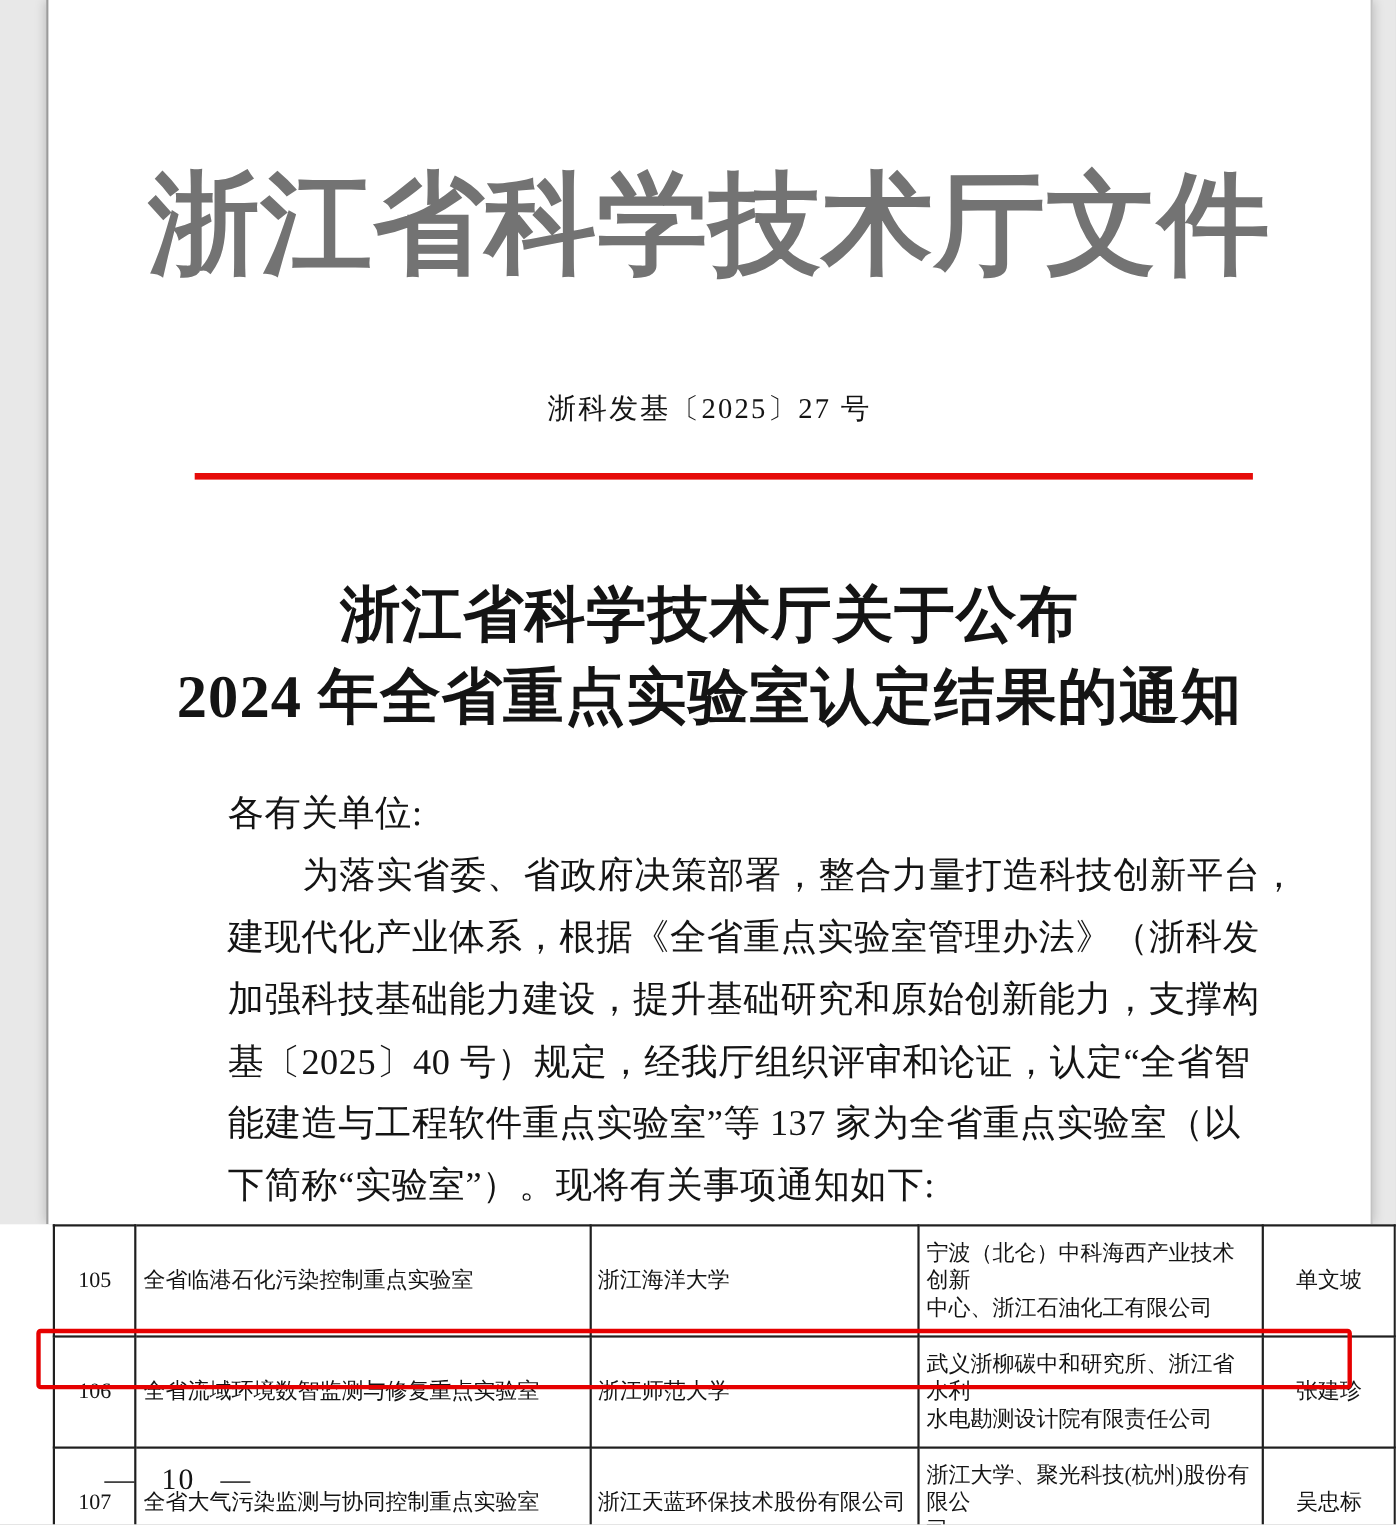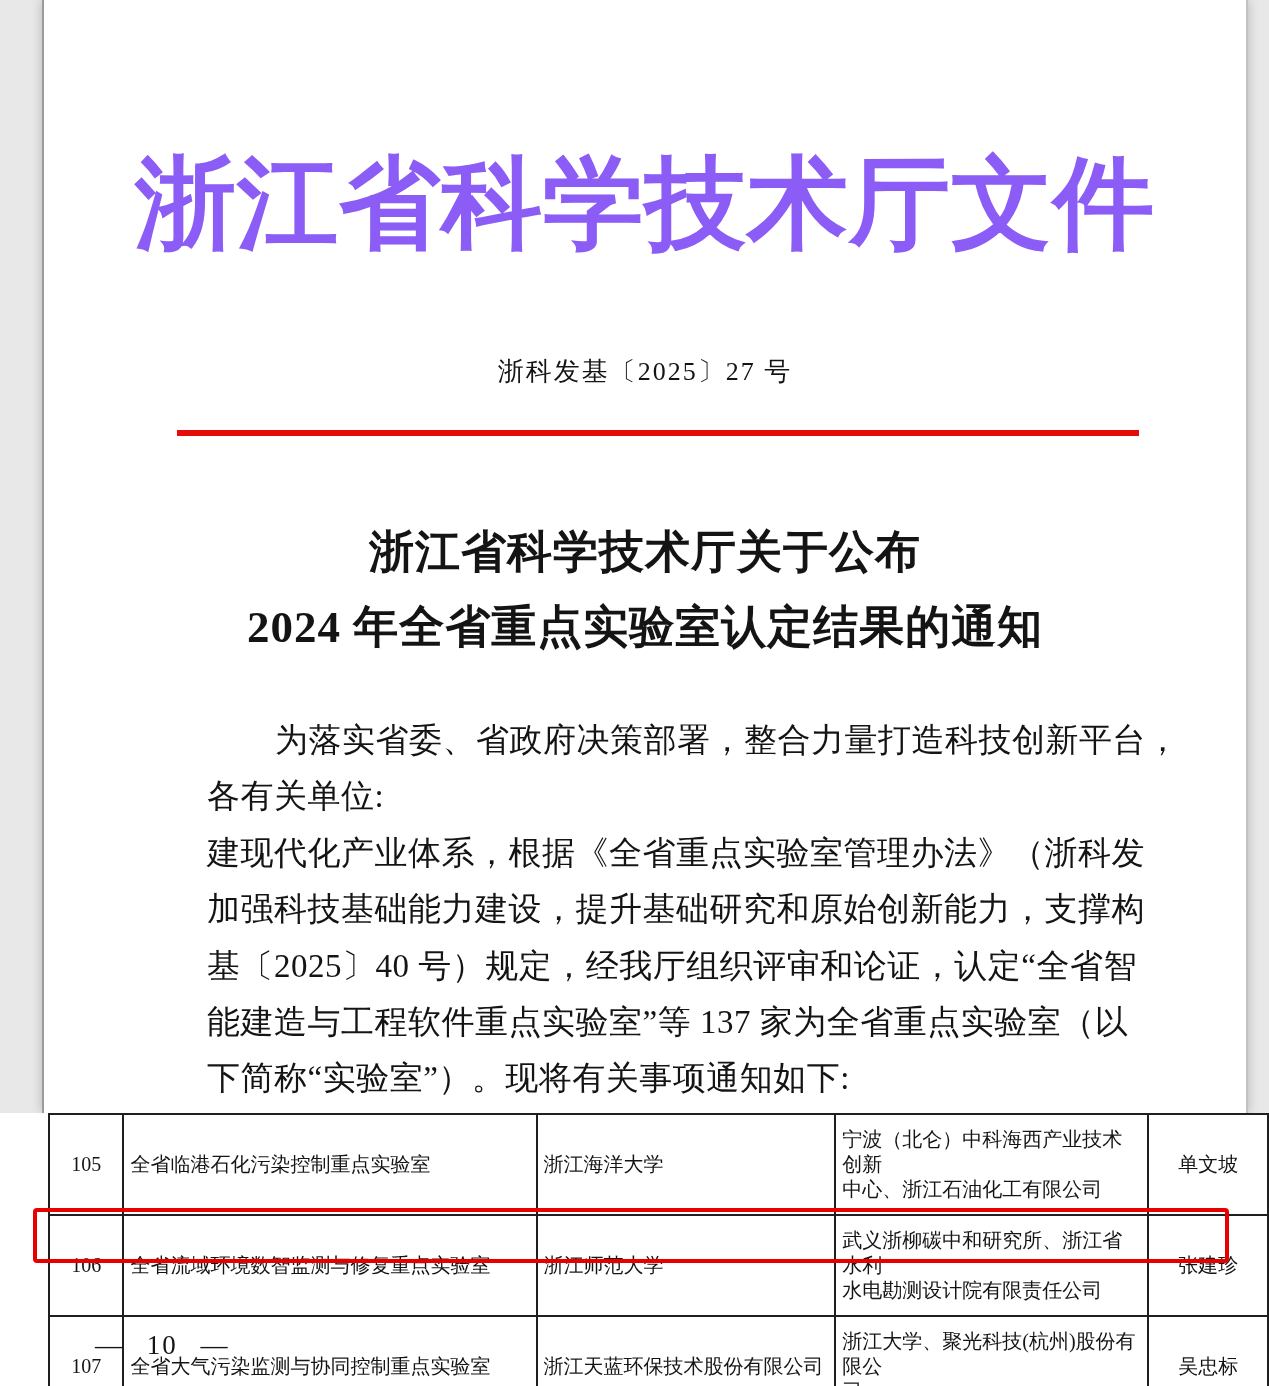--- a/index.html
+++ b/index.html
@@ -13,33 +13,33 @@
   .page{
     position:absolute;left:42px;top:0;width:1206px;height:1113px;
     background:#ffffff;
     border-left:2px solid #9b9b9b;border-right:2px solid #c2c2c2;
     box-shadow:0 0 10px rgba(0,0,0,.22);
     box-sizing:border-box;
   }
   .letterhead-title{
     position:absolute;left:0;top:146px;width:100%;
     text-align:center;font-size:101px;line-height:1.15;
-    font-weight:900;color:#8b5cf6;letter-spacing:1px;white-space:nowrap;
+    font-weight:900;color:#737373;letter-spacing:1px;white-space:nowrap;
   }
   .doc-number{
     position:absolute;left:0;top:354px;width:100%;
     text-align:center;font-size:26px;letter-spacing:2px;white-space:nowrap;
   }
   .red-rule{
     position:absolute;left:133px;top:430px;width:962px;height:6px;
     background:#e60c0a;
   }
   .notice-title-1,.notice-title-2{
     position:absolute;left:0;width:100%;text-align:center;
-    font-size:45px;font-weight:800;white-space:nowrap;letter-spacing:1px;
+    font-size:55px;font-weight:800;white-space:nowrap;letter-spacing:1px;
   }
   .notice-title-1{top:522px;}
   .notice-title-2{top:597px;}
   .body-block{
     position:absolute;left:163px;top:712px;width:945px;
     font-size:33px;line-height:56.4px;letter-spacing:.5px;
   }
   .body-block .line{white-space:nowrap;}
   .body-block .indent{text-indent:68px;}
   
@@ -82,22 +82,22 @@
 
     <div class="doc-number">浙科发基〔2025〕27 号</div>
 
     <div class="red-rule"></div>
 
     <div class="notice-title-1">浙江省科学技术厅关于公布</div>
 
     <div class="notice-title-2">2024 年全省重点实验室认定结果的通知</div>
 
     <div class="body-block">
+      <div class="line">各有关单位:</div>
       <div class="line indent">为落实省委、省政府决策部署，整合力量打造科技创新平台，</div>
-      <div class="line">各有关单位:</div>
       <div class="line">建现代化产业体系，根据《全省重点实验室管理办法》（浙科发</div>
       <div class="line">加强科技基础能力建设，提升基础研究和原始创新能力，支撑构</div>
       <div class="line">基〔2025〕40 号）规定，经我厅组织评审和论证，认定“全省智</div>
       <div class="line">能建造与工程软件重点实验室”等 137 家为全省重点实验室（以</div>
       <div class="line">下简称“实验室”）。现将有关事项通知如下:</div>
     </div>
   </div>
 
   <div class="table-band">
 

